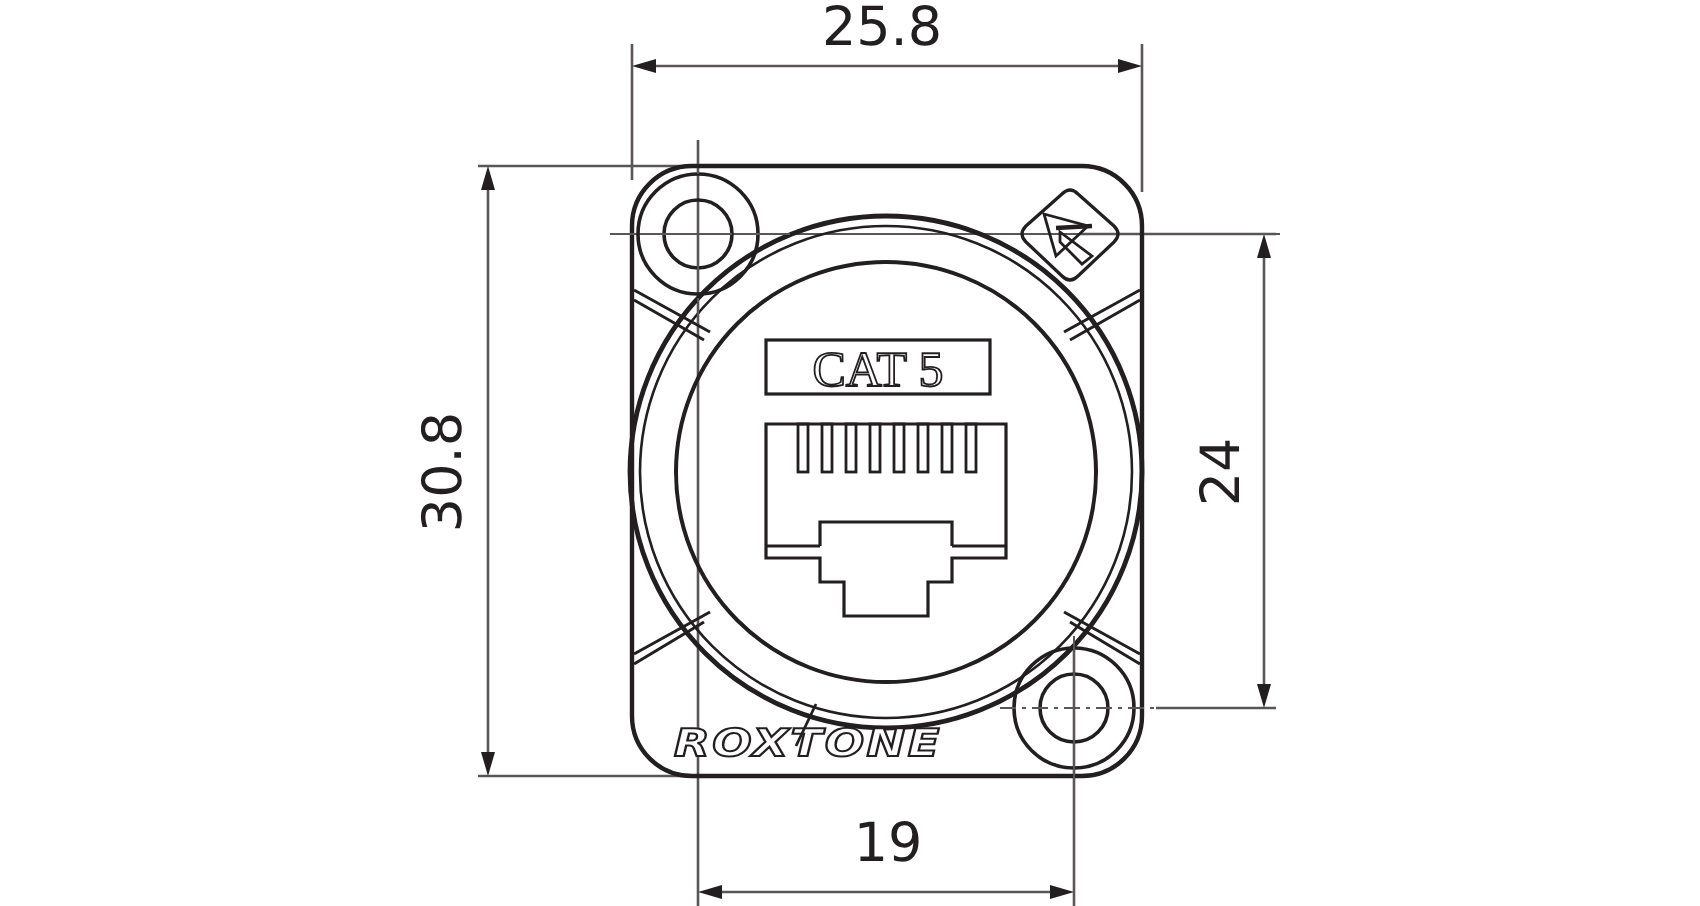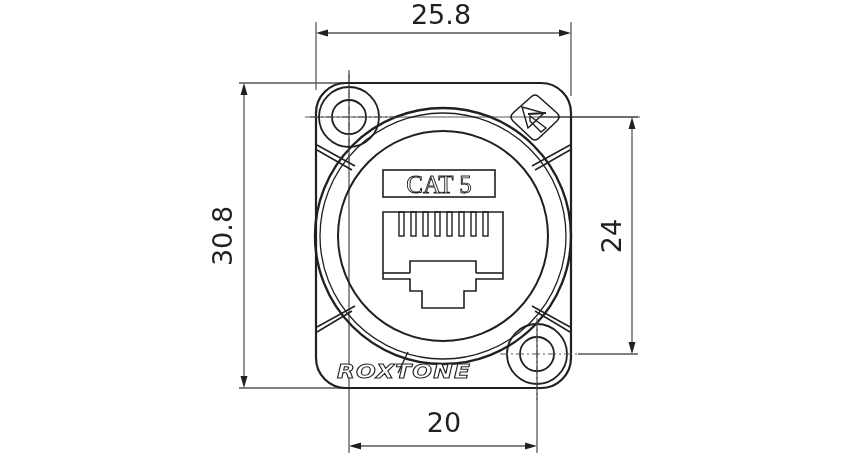--- a/index.html
+++ b/index.html
@@ -119,13 +119,13 @@
 
   <g>
     <text id="brand-text" x="404" y="378" text-anchor="middle" font-family="DejaVu Sans, sans-serif" font-style="italic" font-weight="bold" font-size="19" letter-spacing="1" fill="#ffffff" stroke="#231f20" stroke-width="1" textLength="134" lengthAdjust="spacingAndGlyphs">ROXTONE</text>
     <path d="M398,373 L408,352" stroke="#231f20" stroke-width="1.4" fill="none"></path>
   </g>
 </svg>
 
 <div class="dim-label hcenter" style="left:441px; top:14px;">25.8</div>
 <div class="dim-label rot" style="left:222px; top:236px;">30.8</div>
 <div class="dim-label rot" style="left:611px; top:236px;">24</div>
-<div class="dim-label hcenter" style="left:444px; top:422px;">20</div>
+<div class="dim-label hcenter" style="left:444px; top:422px;">19</div>
 
 </body></html>

